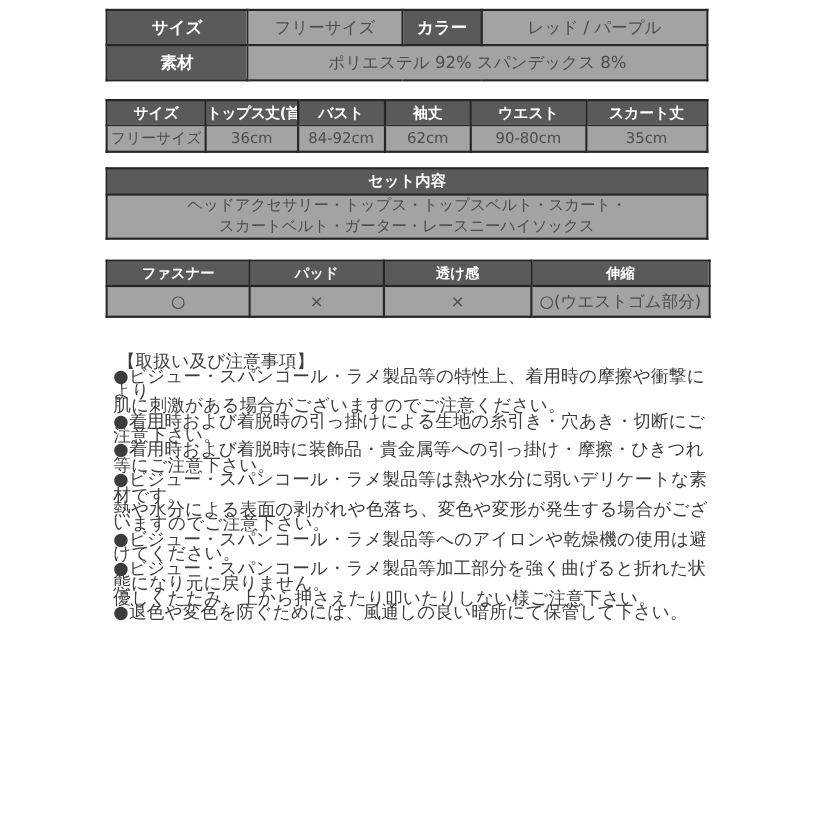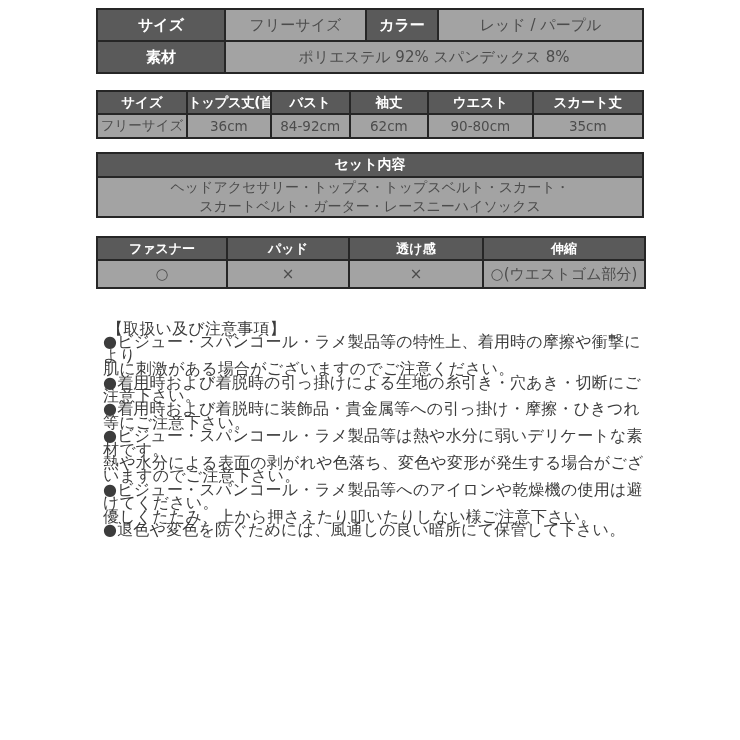--- a/index.html
+++ b/index.html
@@ -149,17 +149,18 @@
 
   <div class="notes">
     <div class="notes-title">【取扱い及び注意事項】</div>
     <div class="notes-line">●ビジュー・スパンコール・ラメ製品等の特性上、着用時の摩擦や衝撃により</div>
     <div class="notes-line">肌に刺激がある場合がございますのでご注意ください。</div>
     <div class="notes-line">●着用時および着脱時の引っ掛けによる生地の糸引き・穴あき・切断にご注意下さい。</div>
     <div class="notes-line">●着用時および着脱時に装飾品・貴金属等への引っ掛け・摩擦・ひきつれ等にご注意下さい。</div>
     <div class="notes-line">●ビジュー・スパンコール・ラメ製品等は熱や水分に弱いデリケートな素材です。</div>
     <div class="notes-line">熱や水分による表面の剥がれや色落ち、変色や変形が発生する場合がございますのでご注意下さい。</div>
     <div class="notes-line">●ビジュー・スパンコール・ラメ製品等へのアイロンや乾燥機の使用は避けてください。</div>
+    <div class="notes-line">●ビジュー・スパンコール・ラメ製品等加工部分を強く曲げると折れた状態になり元に戻りません。</div>
     <div class="notes-line">優しくたたみ、上から押さえたり叩いたりしない様ご注意下さい。</div>
     <div class="notes-line">●退色や変色を防ぐためには、風通しの良い暗所にて保管して下さい。</div>
   </div>
 
 </div>
 
 </body></html>

